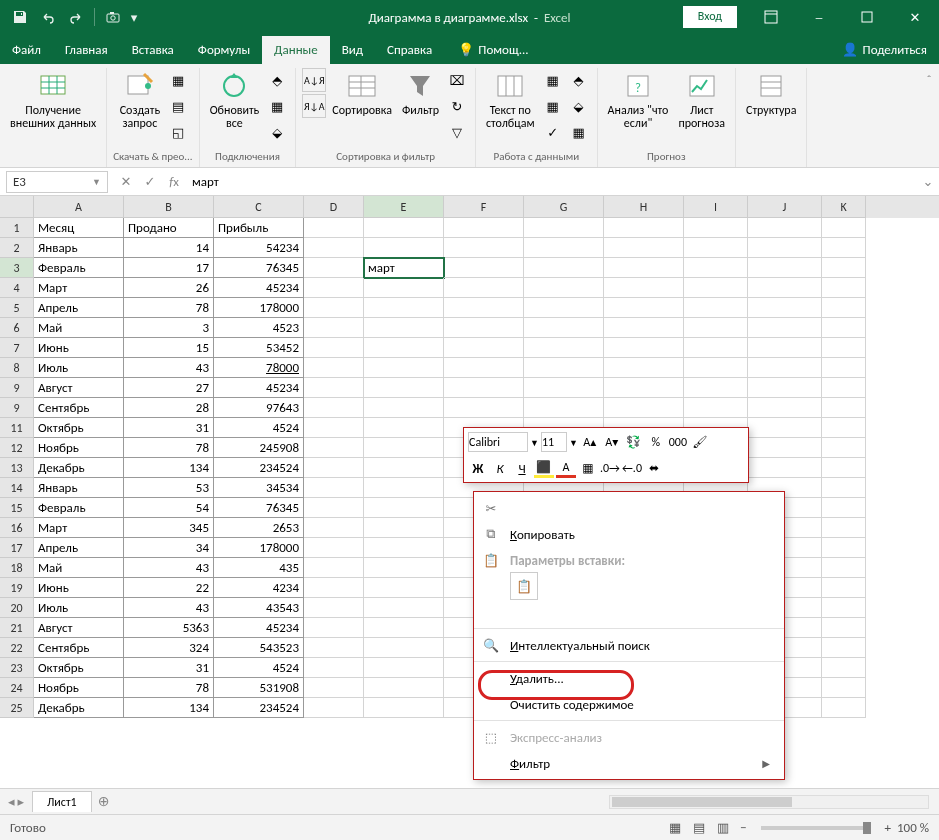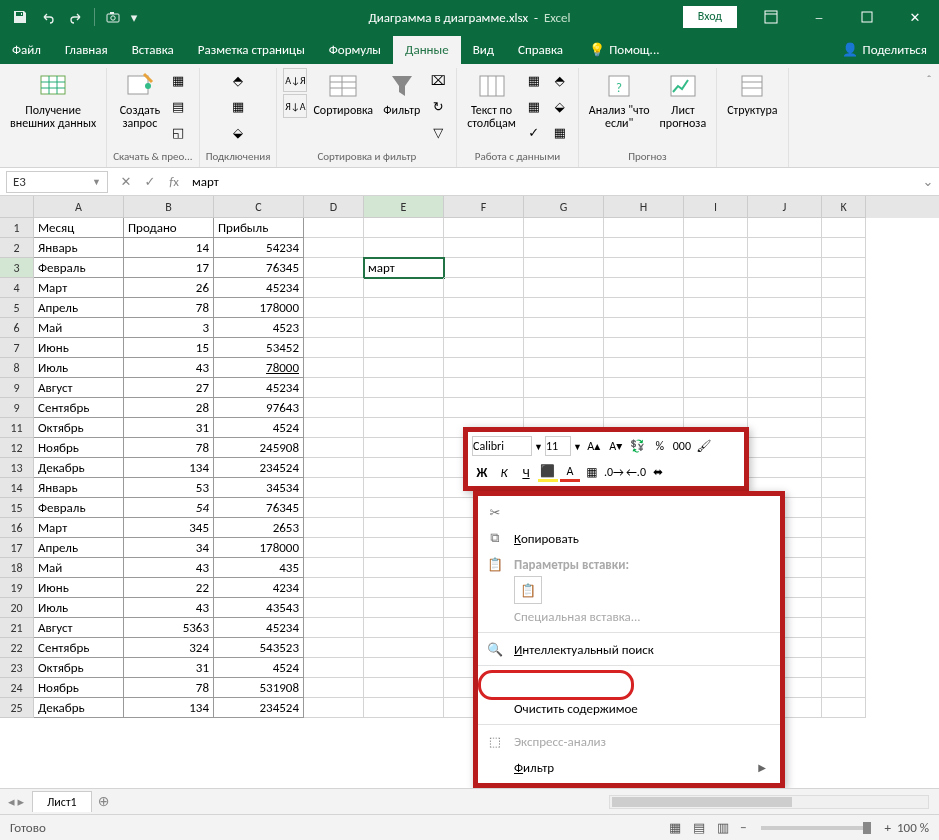--- a/index.html
+++ b/index.html
@@ -53,21 +53,21 @@
 .addsheet{width:24px;text-align:center;color:#888;font-size:14px}
 .hscroll{flex:1;display:flex;align-items:center;justify-content:flex-end;padding-right:10px}
 .scrollbar{width:320px;height:14px;background:#f0f0f0;border:1px solid #ddd;position:relative}
 .scrollbar .thumb{position:absolute;left:2px;top:1px;width:180px;height:10px;background:#cdcdcd}
 .status{height:26px;background:#f3f3f3;border-top:1px solid #d4d4d4;display:flex;align-items:center;padding:0 10px;font-size:12px;color:#555}
 .status .spacer{flex:1}
 .viewbtns{display:flex;gap:2px}
 .viewbtns .vb{width:22px;height:18px;border:1px solid transparent;display:flex;align-items:center;justify-content:center}
 .zoomslider{width:110px;height:4px;background:#ccc;margin:0 8px;position:relative}
 .zoomslider .zh{position:absolute;right:0;top:-4px;width:8px;height:12px;background:#888}
-.ctx{position:absolute;background:#fff;border:5px solid #b91c1c;box-shadow:2px 2px 8px rgba(0,0,0,.25);z-index:50}
+.ctx{position:absolute;background:#fff;border:1px solid #b91c1c;box-shadow:2px 2px 8px rgba(0,0,0,.25);z-index:50}
 .minitb{left:463px;top:231px;width:286px;padding:4px;display:flex;align-items:center;gap:2px;flex-wrap:wrap}
 .minitb select,.minitb input{border:1px solid #ccc;font-size:12px;height:20px}
 .minitb .btn{width:20px;height:20px;display:flex;align-items:center;justify-content:center;font-size:12px}
 .menu{left:473px;top:295px;width:312px;padding:3px 0}
 .mitem{display:flex;align-items:center;height:26px;padding:0 14px 0 8px;gap:10px}
 .mitem .mic{width:18px;height:18px;display:flex;align-items:center;justify-content:center;color:#767676;font-size:13px}
 .mitem .mlbl{flex:1;font-size:13px}
 .mitem .arrow{color:#666;font-size:10px}
 .mitem.disabled{color:#aaa}
 .mitem.disabled .mlbl{color:#aaa}
@@ -124,21 +124,20 @@
           </svg>
         </div>
       <div class="b">✕</div>
     </div>
   </div>
 
   <div class="tabs">
     <div class="tab">Файл</div>
     <div class="tab">Главная</div>
     <div class="tab">Вставка</div>
-    <div class="tab">Разметка страницы</div>
     <div class="tab">Формулы</div>
     <div class="tab active">Данные</div>
     <div class="tab">Вид</div>
     <div class="tab">Справка</div>
     <div class="tab help">
         <span>💡</span>
         <span>Помощ...</span>
       </div>
     <div class="spacer"></div>
     <div class="tab share">
@@ -179,20 +178,30 @@
         <div class="stack">
             <div class="smbtn">▦</div>
             <div class="smbtn">▤</div>
             <div class="smbtn">◱</div>
           </div>
       </div>
         <div class="grp-label">Скачать &amp; прео...</div>
     </div>
     <div class="grp">
       <div class="grp-body">
+        <div class="bigbtn">
+            <div class="ic">
+              <svg width="32" height="32">
+                <circle cx="16" cy="16" r="10" fill="none" stroke="#3b8" stroke-width="2"></circle>
+                <path fill="#3b8" d="M16 3l4 5h-8z"></path>
+              </svg>
+            </div>
+            <div class="lbl" style="white-space:pre-line">Обновить
+все</div>
+          </div>
         <div class="stack">
             <div class="smbtn">⬘</div>
             <div class="smbtn">▦</div>
             <div class="smbtn">⬙</div>
           </div>
       </div>
         <div class="grp-label">Подключения</div>
     </div>
     <div class="grp">
       <div class="grp-body">
@@ -513,21 +522,21 @@
           <div class="cell" style="width: 80px;"></div>
           <div class="cell" style="width: 80px;"></div>
           <div class="cell" style="width: 80px;"></div>
           <div class="cell" style="width: 64px;"></div>
           <div class="cell" style="width: 74px;"></div>
           <div class="cell" style="width: 44px;"></div>
         </div>
         <div class="row">
           <div class="rowhead">15</div>
           <div class="cell tbl" style="width: 90px;">Февраль</div>
-          <div class="cell tbl num" style="width: 90px; font-style: italic;">54</div>
+          <div class="cell tbl num" style="width: 90px;">54</div>
           <div class="cell tbl num" style="width: 90px;">76345</div>
           <div class="cell" style="width: 60px;"></div>
           <div class="cell" style="width: 80px;"></div>
           <div class="cell" style="width: 80px;"></div>
           <div class="cell" style="width: 80px;"></div>
           <div class="cell" style="width: 80px;"></div>
           <div class="cell" style="width: 64px;"></div>
           <div class="cell" style="width: 74px;"></div>
           <div class="cell" style="width: 44px;"></div>
         </div>
@@ -713,30 +722,30 @@
         <div class="mitem disabled">
           <div class="mic">📋</div>
           <div class="mlbl" style="font-weight:600">Параметры вставки:</div>
         </div>
         <div class="mitem">
           <div class="mic"></div>
           <div style="width:28px;height:28px;border:1px solid #ccc;display:flex;align-items:center;justify-content:center">📋</div>
         </div>
         <div class="mitem disabled">
           <div class="mic"></div>
-          <div class="mlbl">Специальная вставка...</div>
         </div>
         <div class="msep"></div>
         <div class="mitem">
           <div class="mic">🔍</div>
           <div class="mlbl"><u class="ak">И</u>нтеллектуальный поиск</div>
         </div>
         <div class="msep"></div>
         <div class="mitem">
           <div class="mic"></div>
+          <div class="mlbl"><u class="ak">У</u>далить...</div>
         </div>
         <div class="mitem">
           <div class="mic"></div>
           <div class="mlbl">Очистить содержимое</div>
         </div>
         <div class="msep"></div>
         <div class="mitem disabled">
           <div class="mic">⬚</div>
           <div class="mlbl">Экспресс-анализ</div>
         </div>

